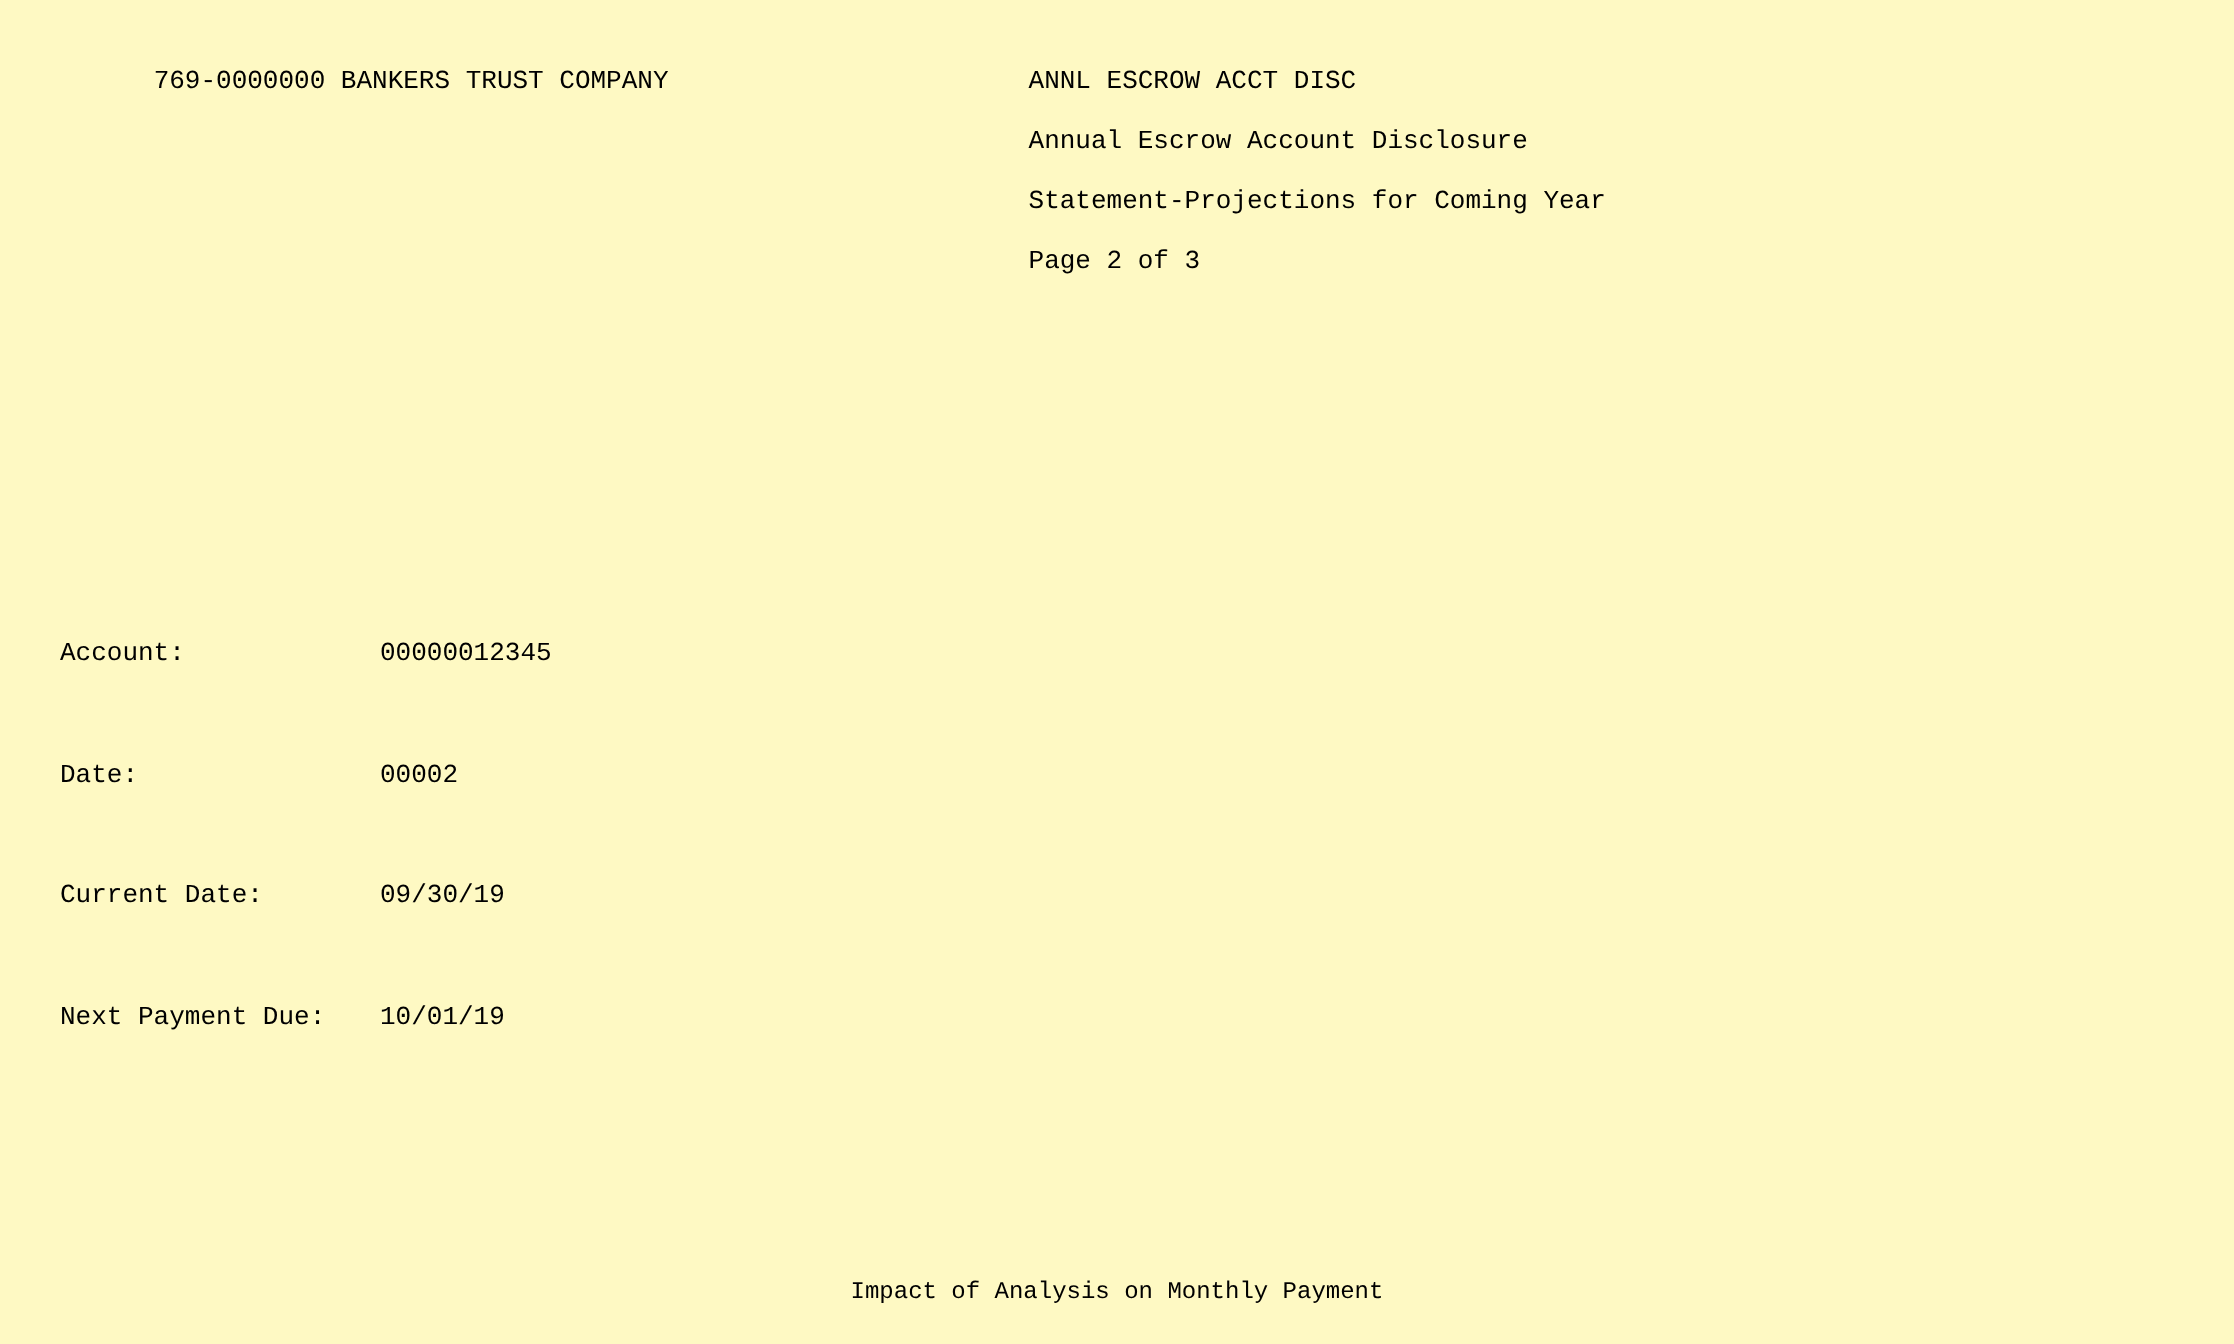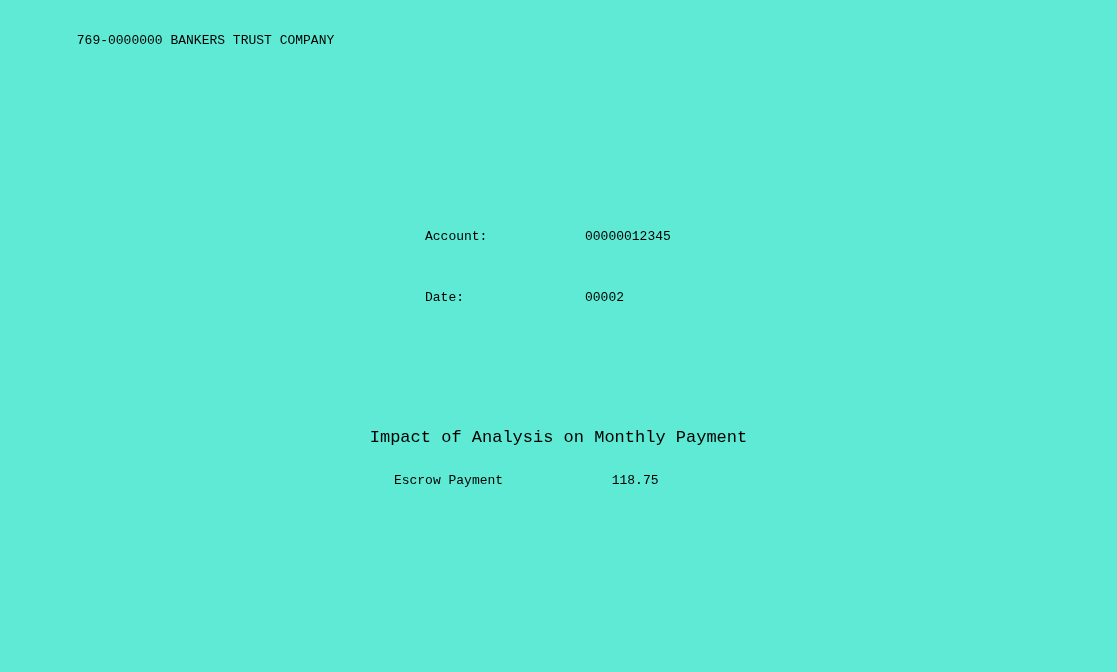--- a/index.html
+++ b/index.html
@@ -15,21 +15,21 @@
       color: #000000;
       width: 1117px;
       height: 672px;
       overflow: hidden;
       position: relative;
     }
 
     .page-container {
       width: 1117px;
       height: 672px;
-      background: #5eead4;
+      background: #fef9c3;
       position: relative;
       padding: 18px 30px 10px 30px;
     }
 
     .header-row {
       display: flex;
       justify-content: space-between;
       align-items: flex-start;
       margin-bottom: 4px;
     }
@@ -45,21 +45,20 @@
       white-space: pre-line;
       flex: 1;
       padding-left: 180px;
     }
 
     .spacer-large {
       height: 120px;
     }
 
     .account-block {
-      margin-left: 395px;
       font-size: 13px;
       line-height: 1.55;
       white-space: pre;
     }
 
     .account-block .account-row {
       display: flex;
       justify-content: space-between;
       width: 280px;
     }
@@ -76,21 +75,21 @@
     .spacer-impact {
       height: 80px;
     }
 
     .impact-section {
       text-align: center;
       margin-bottom: 16px;
     }
 
     .impact-title {
-      font-size: 17px;
+      font-size: 12px;
       margin-bottom: 26px;
     }
 
     .payment-table {
       margin: 0 auto;
       font-size: 13px;
       width: 420px;
     }
 
     .payment-row {
@@ -116,32 +115,46 @@
   </style>
 </head>
 <body>
 
 <div class="page-container">
 
   <div class="header-row">
     <div class="header-left">
       <span>769-0000000 BANKERS TRUST COMPANY</span>
     </div>
+    <div class="header-center">
+      <div style="display:flex; justify-content:space-between;">ANNL ESCROW ACCT DISC</div>
+      <div>Annual Escrow Account Disclosure</div>
+      <div>Statement-Projections for Coming Year</div>
+      <div>Page 2 of 3</div>
+    </div>
   </div>
 
   <div class="spacer-large"></div>
 
   <div class="account-block">
     <div class="account-row">
       <span class="account-label">Account:</span>
       <span class="account-value">00000012345</span>
     </div>
     <div class="account-row">
       <span class="account-label">Date:</span>
       <span class="account-value">00002</span>
+    </div>
+    <div class="account-row">
+      <span class="account-label">Current Date:</span>
+      <span class="account-value">09/30/19</span>
+    </div>
+    <div class="account-row">
+      <span class="account-label">Next Payment Due:</span>
+      <span class="account-value">10/01/19</span>
     </div>
   </div>
 
   <div class="spacer-impact"></div>
 
   <div class="impact-section">
     <div class="impact-title">Impact of Analysis on Monthly Payment</div>
 
     <div class="payment-table">
 

